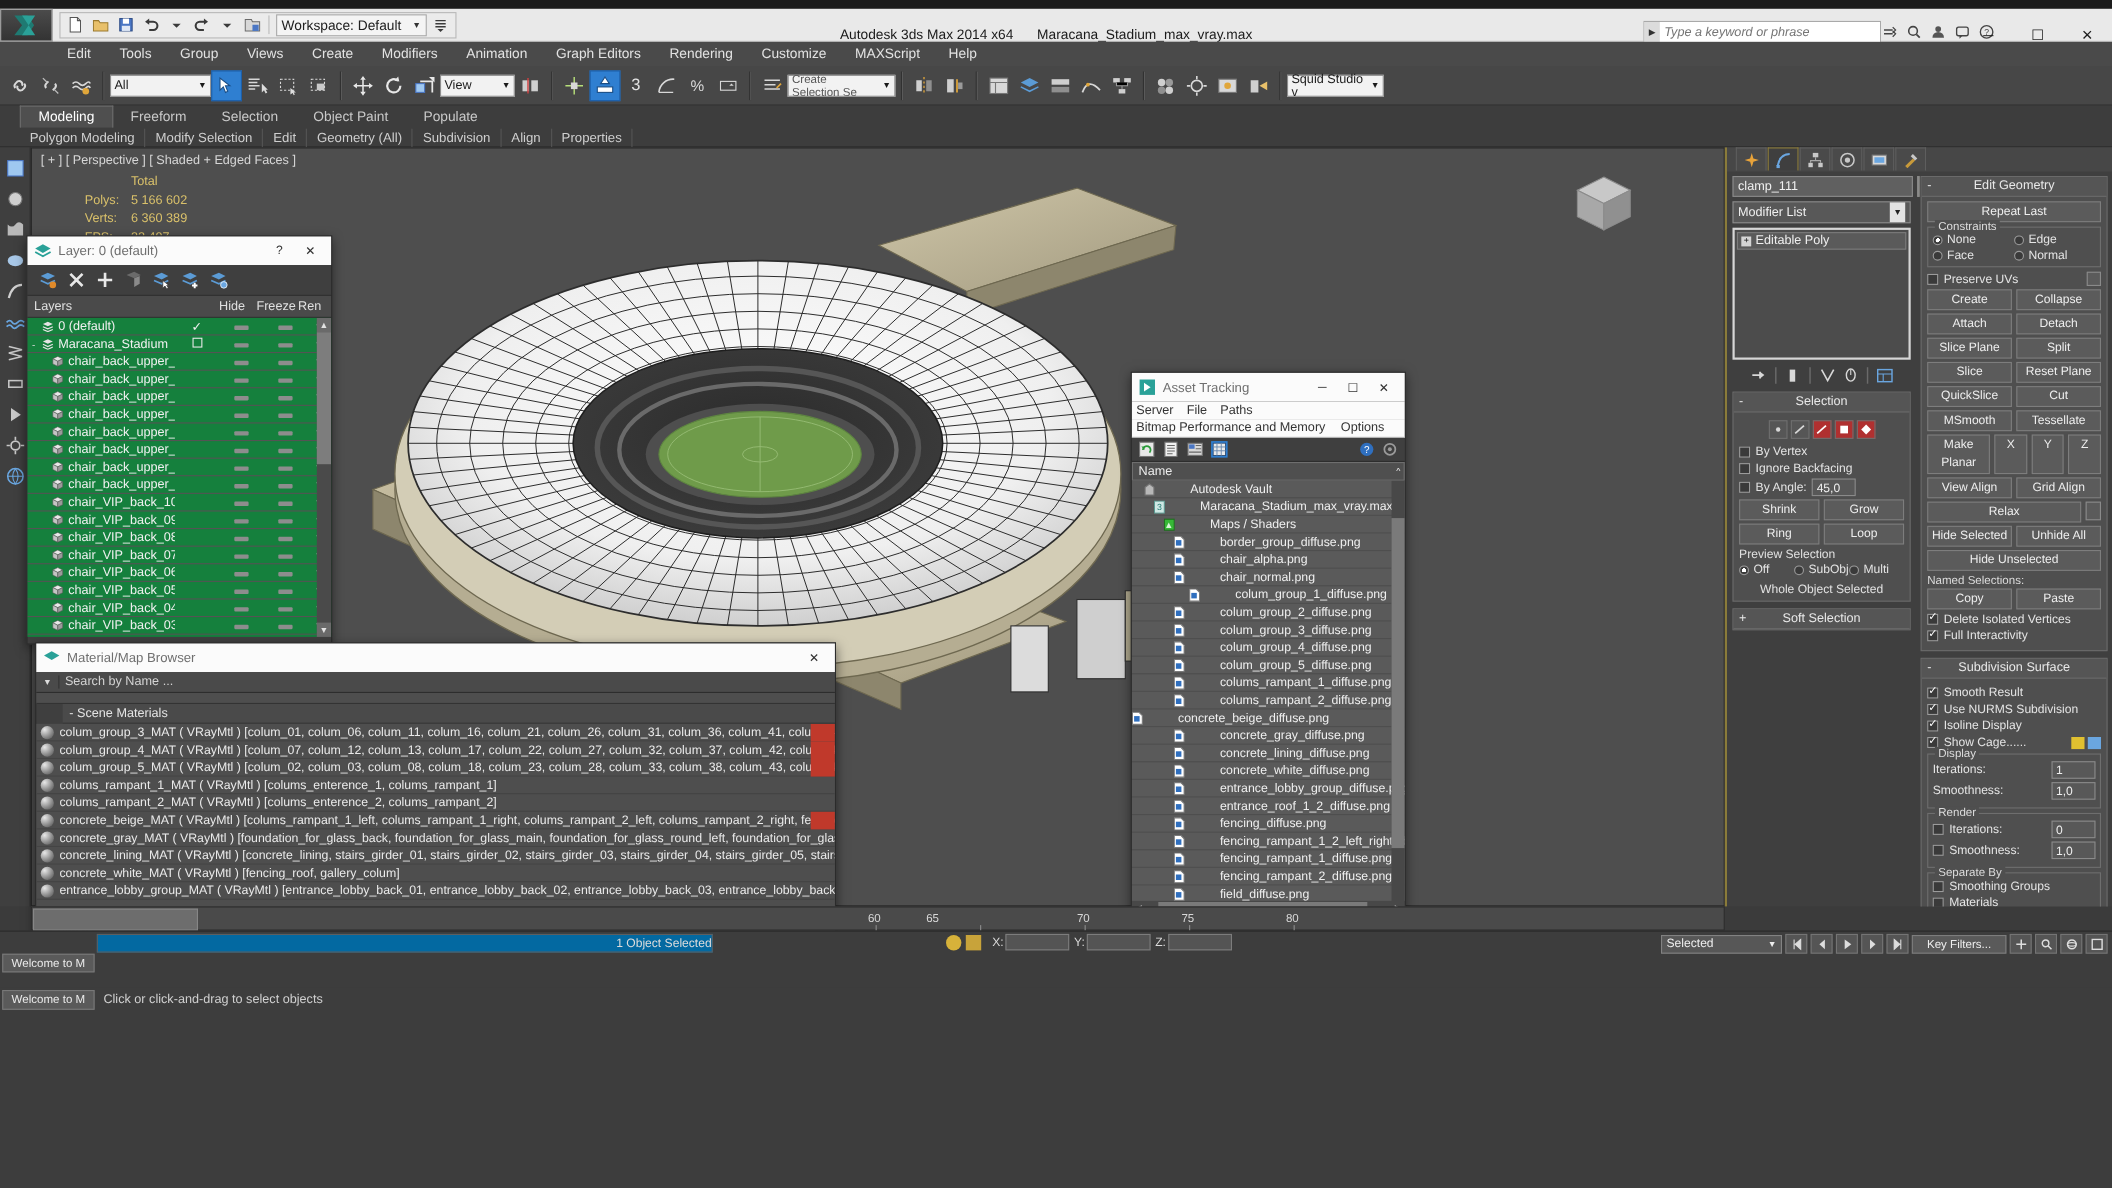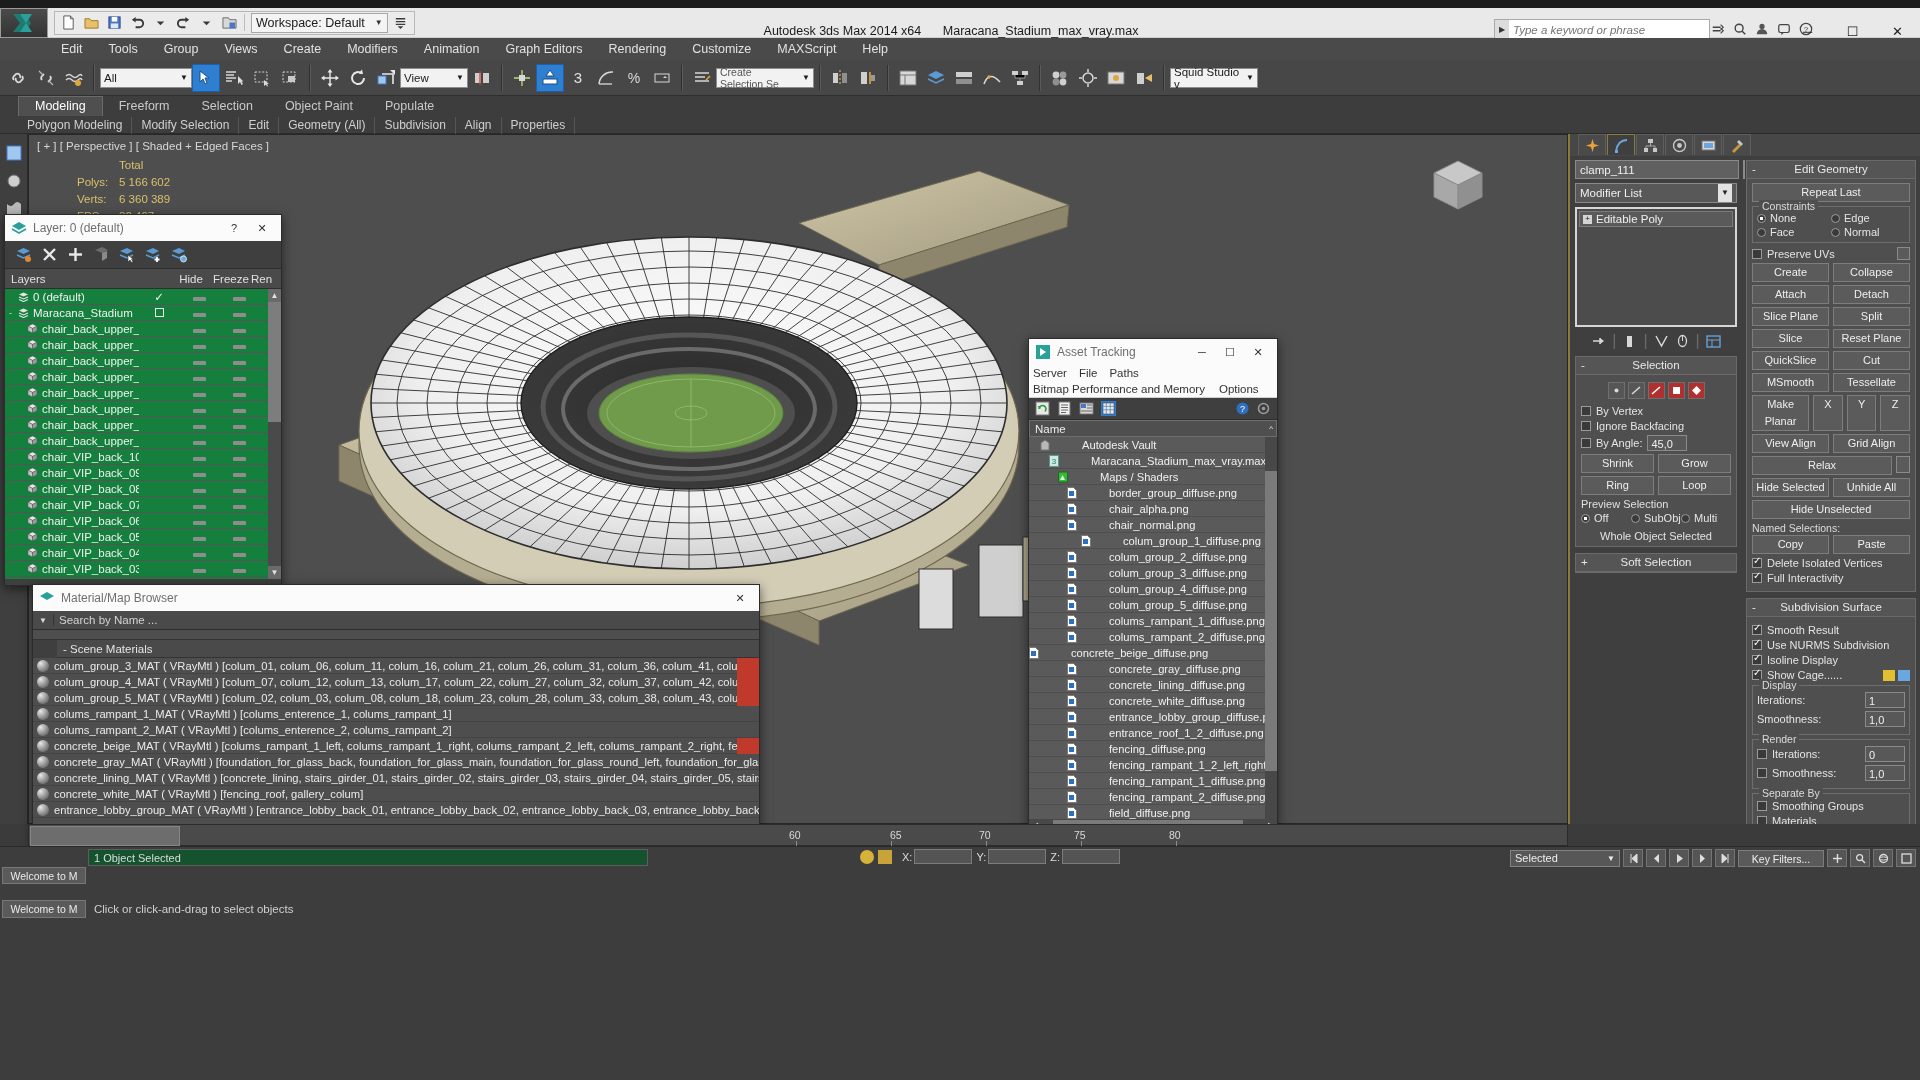--- a/index.html
+++ b/index.html
@@ -143,21 +143,21 @@
   .win { position:absolute; background:#3f3f3f; border:1px solid #2b2b2b;
      box-shadow:0 3px 10px rgba(0,0,0,.55); }
   .win-title { height:26px; background:#fbfbfb; display:flex; align-items:center; padding:0 6px;
      font-size:12px; color:#6f6f6f; }
   .win-title .wi { width:16px;height:16px;margin-right:6px; }
   .win-ctrls { margin-left:auto; display:flex; gap:2px; }
   .win-ctrls div { width:26px;height:24px;display:flex;align-items:center;justify-content:center;
      font-size:11px; color:#333; cursor:pointer; }
 
   
-  #layerwin { left:4px; top:214px; width:278px; height:372px; }
+  #layerwin { left:24px; top:214px; width:278px; height:372px; }
   .lay-tools { height:28px; background:#3f3f3f; display:flex; align-items:center; gap:9px;
      padding-left:10px; border-bottom:1px solid #2e2e2e; }
   .lay-tools svg { width:17px;height:17px; cursor:pointer; }
   .lay-head { display:flex; height:20px; background:#4a4a4a; border-bottom:1px solid #2e2e2e;
      font-size:11.5px; color:#e0e0e0; align-items:center; }
   .lay-head .c1 { flex:1; padding-left:6px; } .lay-head .c2{width:40px;text-align:center;}
   .lay-head .c3{width:40px;text-align:center;} .lay-head .c4{width:30px;}
   .lay-list { height:290px; overflow:hidden; background:#15803d; position:relative; }
   .lay-row { display:flex; align-items:center; height:16px; font-size:11.5px; color:#f0f0f0;
      border-bottom:1px solid #545454; }
@@ -214,22 +214,22 @@
   .timeline { position:absolute; left:28px; top:824px; width:1540px; height:22px;
      background:#4a4a4a; border:1px solid #2b2b2b; }
   .tl-ticks { position:relative; height:22px; }
   .tl-ticks span { position:absolute; top:4px; font-size:10.5px; color:#d8d8d8; }
   .tl-ticks i { position:absolute; top:16px; width:1px; height:5px; background:#8d8d8d; }
   .tl-slider { position:absolute; left:1px; top:1px; height:20px; width:150px; background:#6d6d6d;
      border:1px solid #868686; }
   .statusbar { position:absolute; left:0; top:846px; width:1920px; height:52px; background:#3d3d3d;
      border-top:1px solid #2a2a2a; }
   .sb-left { position:absolute; left:88px; top:2px; width:560px; }
-  .sb-l1 { height:17px; background:#14532d; border:1px solid #5e5e5e; font-size:11px; color:#dcdcdc;
-     padding-left:5px; line-height:16px; }
+  .sb-l1 { height:17px; background:#0369a1; border:1px solid #5e5e5e; font-size:11px; color:#dcdcdc;
+     padding-left:5px; line-height:16px;text-align:right; }
   .welcome { position:absolute; left:2px; top:20px; width:84px; height:17px; background:#5a5a5a;
      border:1px solid #787878; font-size:10.5px; color:#eaeaea; text-align:center; line-height:16px; }
   .coords { position:absolute; left:860px; top:2px; display:flex; align-items:center; gap:4px; }
   .coordfield { display:flex; align-items:center; gap:2px; font-size:11px; color:#dcdcdc; }
   .coordfield input { width:58px;height:15px;background:#545454;border:1px solid #7c7c7c;
      color:#efefef;font-size:10.5px; font-family:"Liberation Sans",sans-serif; }
   .animbar { position:absolute; right:4px; top:2px; display:flex; align-items:center; gap:3px; }
   .animbtn { width:20px;height:18px;background:#555;border:1px solid #747474;display:flex;
      align-items:center;justify-content:center;cursor:pointer; }
   .animbtn svg{width:11px;height:11px;}
@@ -1831,21 +1831,21 @@
       <div class="thumb"></div>
       <div class="ar" style="margin-left:auto">▶</div>
     </div>
   </div>
 
   <div class="timeline">
     <div class="tl-slider"></div>
     <div class="tl-ticks" id="tlticks">
         <span style="left:760px">60</span>
         <i style="left:767px"></i>
-        <span style="left:861px">65</span>
+        <span style="left:813px">65</span>
         <i style="left:862px"></i>
         <span style="left:950px">70</span>
         <i style="left:957px"></i>
         <span style="left:1045px">75</span>
         <i style="left:1052px"></i>
         <span style="left:1140px">80</span>
         <i style="left:1147px"></i>
       </div>
   </div>
 

